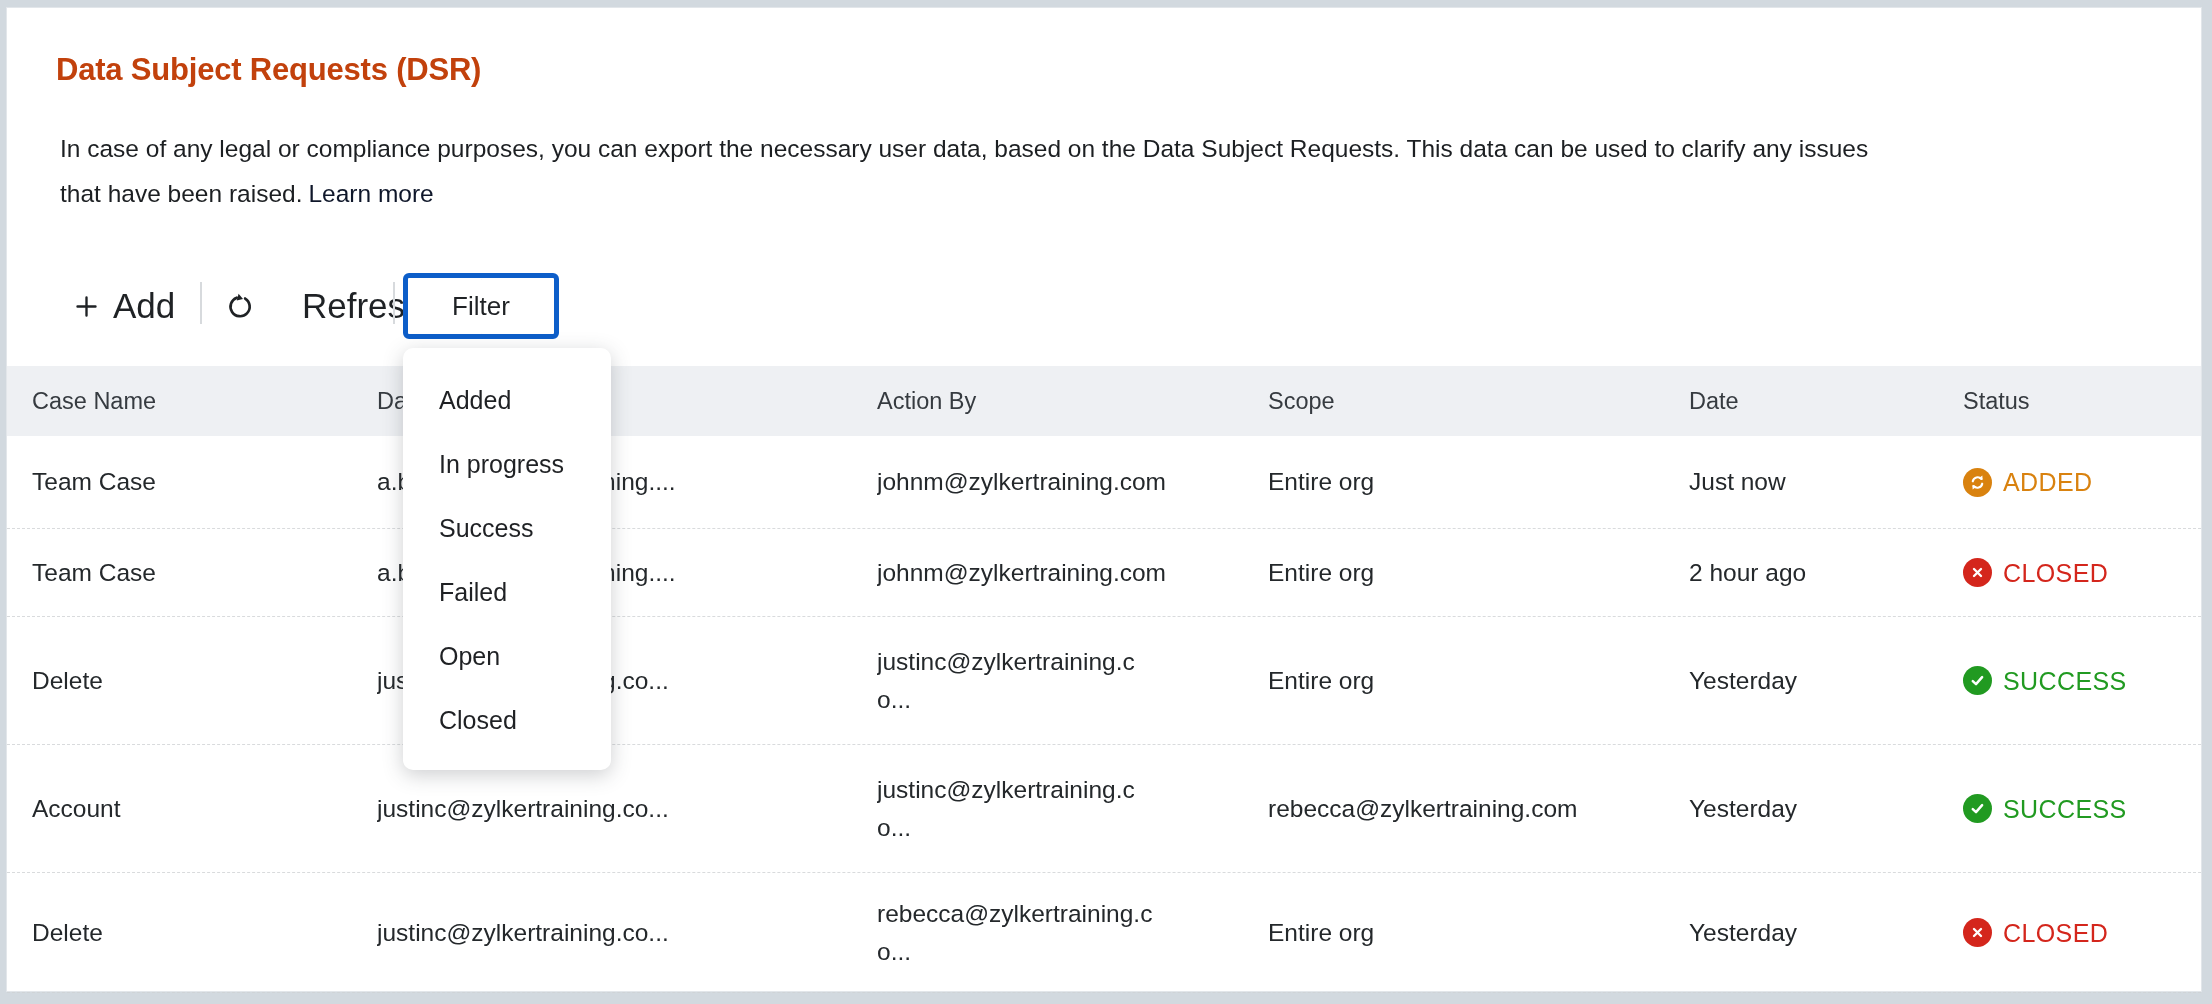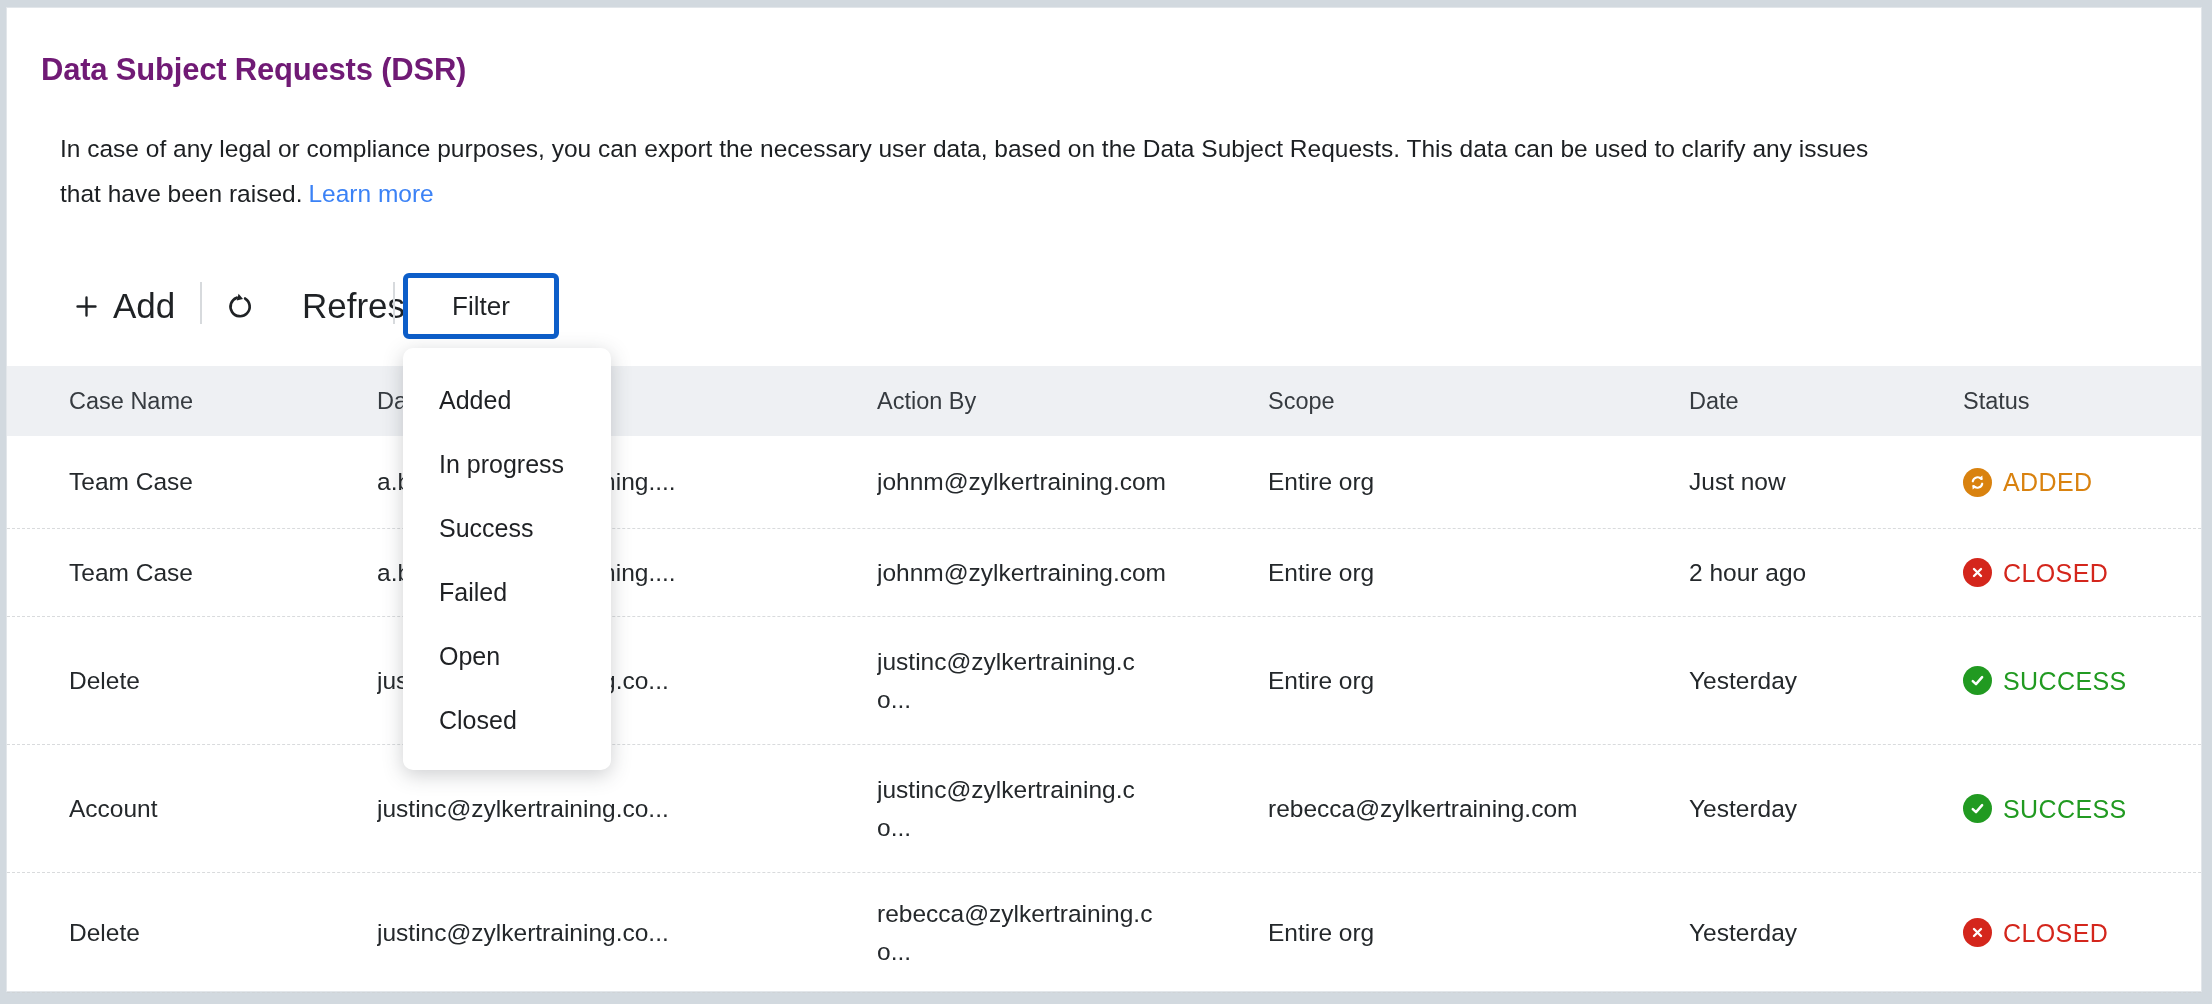--- a/index.html
+++ b/index.html
@@ -1,23 +1,23 @@
 <!DOCTYPE html>
 <html><head>
 <meta charset="utf-8">
 <style>
   html,body{margin:0;padding:0;}
   body{font-family:"Liberation Sans","DejaVu Sans",sans-serif;}
   .page{position:relative;width:2212px;height:1004px;background:#d2d9df;overflow:hidden;}
   .panel{position:absolute;left:6px;top:7px;width:2196px;height:985px;background:#ffffff;border:1px solid #e2e6ea;box-sizing:border-box;}
 
   
-  .title{position:absolute;left:34px;top:44px;font-size:31px;font-weight:700;color:#701a75;letter-spacing:-.2px;margin:0;}
+  .title{position:absolute;left:49px;top:44px;font-size:31px;font-weight:700;color:#c2410c;letter-spacing:-.2px;margin:0;}
   .desc{position:absolute;left:49px;top:114px;width:2100px;font-size:24.5px;line-height:45px;color:#1c1f22;margin:4px;}
-  .learn-more{color:#3b82f6;text-decoration:none;margin-left:6px;cursor:pointer;}
+  .learn-more{color:#0f172a;text-decoration:none;margin-left:6px;cursor:pointer;}
 
   
   .toolbar{position:absolute;left:0;top:258px;width:100%;height:76px;}
   .tb-btn{position:absolute;display:flex;align-items:center;gap:13px;background:transparent;border:none;font-family:inherit;font-size:35px;color:#1f2225;cursor:pointer;padding:0;}
   .add-btn{left:66px;top:20px;}
   .refresh-btn{left:219px;top:20px;gap:48px;}
   .tb-divider{position:absolute;top:16px;width:2px;height:42px;background:#d7dadd;}
   .div1{left:193px;} .div2{left:386px;}
   .filter-btn{position:absolute;left:396px;top:7px;width:156px;height:66px;box-sizing:border-box;border:5px solid #0d5ec9;border-radius:6px;background:#fff;display:flex;align-items:center;justify-content:center;gap:11px;font-family:inherit;font-size:26px;color:#1f2225;cursor:pointer;flex-direction:column;}
   .tb-icon{display:block;}
@@ -25,21 +25,21 @@
   
   .dropdown{position:absolute;left:396px;top:340px;width:208px;background:#ffffff;border-radius:10px;box-shadow:0 5px 20px rgba(60,64,70,.25);z-index:30;padding:20px 0 18px 0;}
   .dd-item{height:64px;display:flex;align-items:center;padding-left:36px;font-size:25px;color:#1f2124;cursor:pointer;}
 
   
   .table{position:absolute;left:0;top:358px;width:100%;}
   .thead,.trow{display:grid;grid-template-columns:370px 500px 391px 421px 274px 1fr;}
   .thead{height:70px;background:#eef0f3;}
   .hcell{display:flex;align-items:center;font-size:23.5px;color:#363b40;overflow:hidden;white-space:nowrap;}
   .cell{display:flex;align-items:center;font-size:24.5px;color:#24282b;white-space:pre-line;line-height:38px;overflow:hidden;}
-  .c1{padding-left:62px;}
+  .c1{padding-left:25px;}
   .trow{border-bottom:1px dashed #d9dbdd;box-sizing:border-box;}
   .r1{height:93px;} .r2{height:88px;} .r3{height:128px;} .r4{height:128px;} .r5{height:120px;border-bottom:1px dashed #cfd3d6;}
 
   
   .status-badge{display:inline-flex;align-items:center;gap:11px;font-size:25px;font-weight:500;letter-spacing:.4px;}
   .status-badge[data-status="added"]{color:#d9820f;}
   .status-badge[data-status="closed"]{color:#d4261c;}
   .status-badge[data-status="success"]{color:#219a21;}
   .sicon{width:29px;height:29px;border-radius:50%;background:currentColor;display:flex;align-items:center;justify-content:center;flex:none;}
   .sicon svg{width:21px;height:21px;display:none;}

